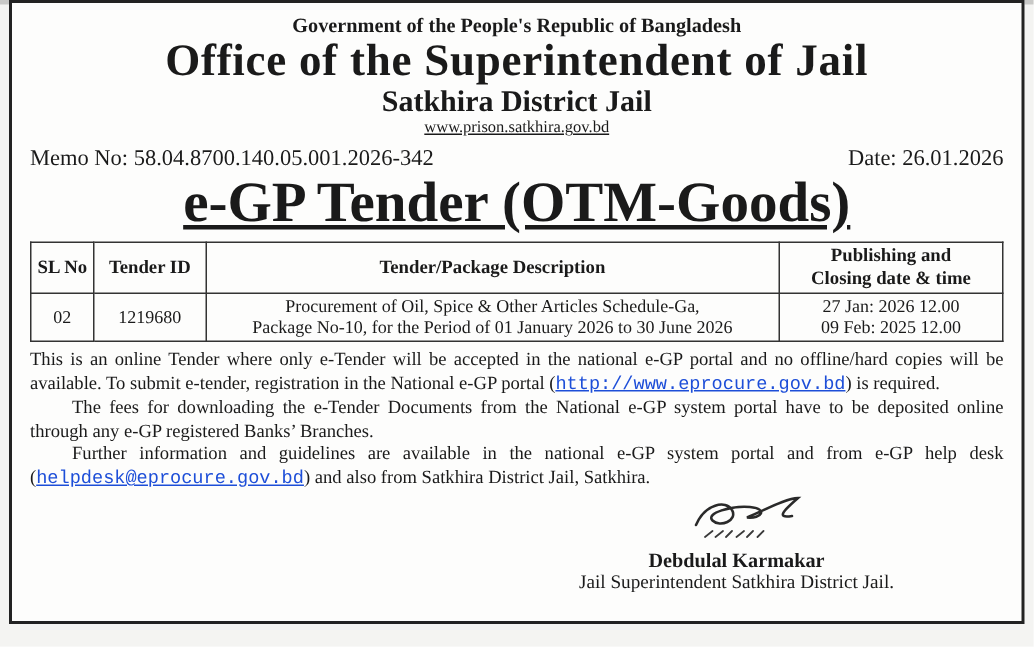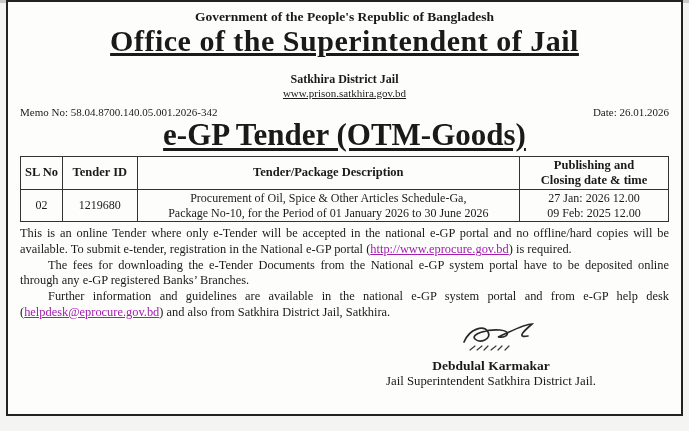--- a/index.html
+++ b/index.html
@@ -17,51 +17,51 @@
   }
   .doc {
     position: absolute;
     left: 6px; top: 0; width: 677px; height: 416px;
     background: #fdfdfc;
     border: 2px solid #222;
     padding: 4px 12px 6px 12px;
   }
   .center { text-align: center; }
   .gov-line { font-size: 13.5px; font-weight: bold; margin-top: 3px; }
-  .office-line { font-size: 30px; font-weight: bold; line-height: 1.08; letter-spacing: .5px; text-decoration: underline; }
-  .inst-line { font-size: 12px; font-weight: bold; line-height: 1.1; margin-top: 16px; }
+  .office-line { font-size: 30px; font-weight: bold; line-height: 1.08; letter-spacing: .5px; }
+  .inst-line { font-size: 20px; font-weight: bold; line-height: 1.1; }
   .site-line { font-size: 11px; }
   .site-line a { color: #1a1a1a; text-decoration: underline; }
   .memo-row {
     display: flex; justify-content: space-between;
-    font-size: 11px; margin-top: 7px;
+    font-size: 15px; margin-top: 7px;
   }
   .big-title {
-    text-align: center; font-size: 31px; font-weight: bold;
+    text-align: center; font-size: 38px; font-weight: bold;
     text-decoration: underline; text-underline-offset: 3px;
     margin-top: 0px; line-height: 1.1;
   }
   .notice-line { font-size: 13px; margin-top: 3px; padding-left: 30px; }
   table.tender {
     width: 100%; border-collapse: collapse; margin-top: 4px;
     font-size: 12px;
   }
   table.tender th, table.tender td {
     border: 1px solid #333; text-align: center; vertical-align: middle;
     padding: 1px 3px; line-height: 1.22;
   }
   table.tender th { font-weight: bold; font-size: 12.5px; }
   .col-sl { width: 6.5%; }
   .col-id { width: 11.5%; }
   .col-desc { width: 59%; }
   .col-pub { width: 23%; }
   .body-text { font-size: 12.4px; line-height: 1.26; text-align: justify; margin-top: 4px; }
   .body-text .para { text-indent: 0; }
   .body-text .para.indent { text-indent: 28px; }
-  .body-text a { color: #a21caf; text-decoration: underline; }
+  .body-text a { color: #1d4ed8; text-decoration: underline; font-family: Liberation Mono, monospace; }
   .bottom-zone { position: relative; height: 96px; }
   .sig-block {
     position: absolute; right: 28px; top: 0px; width: 300px;
     text-align: center;
   }
   .sig-scribble { height: 38px; position: relative; }
   .sig-name { font-size: 13.5px; font-weight: bold; line-height: 1.15; }
   .sig-line { font-size: 12.8px; line-height: 1.18; }
 </style>
 </head>

